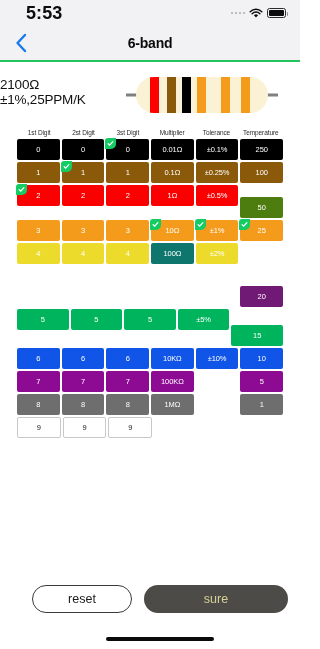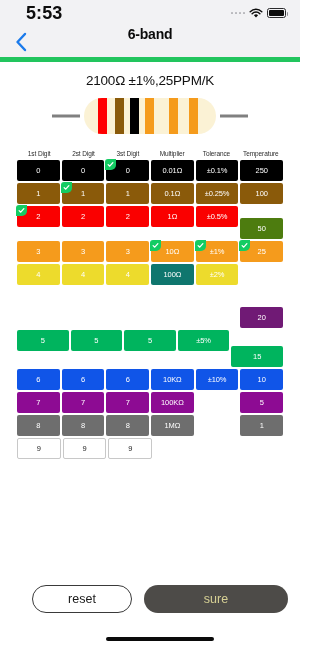--- a/index.html
+++ b/index.html
@@ -48,40 +48,40 @@
     display: block; width: 100%; height: 100%;
     background: #0c0c0c; border-radius: 1px;
   }
 
   
   .navbar {
     height: 36px;
     background: #f2f2f4;
     position: relative;
     display: flex;
-    align-items: flex-start;
-    border-bottom: 5px solid #22c55e;
+    align-items: center;
+    border-bottom: 2px solid #22c55e;
   }
   .back-btn {
     position: absolute; left: 8px; top: 50%;
     transform: translateY(-50%);
     width: 26px; height: 26px;
     display: flex; align-items: center; justify-content: center;
     cursor: pointer;
   }
   .nav-title {
     width: 100%; text-align: center;
     font-size: 14px; font-weight: bold; color: #0a0a0a;
     letter-spacing: -0.2px;
   }
 
   
   .resistor-panel {
     padding-top: 11px;
-    display: flex; flex-direction: column; align-items: center;
+    display: flex; flex-direction: row; align-items: center;
   }
   .resistor-value {
     font-size: 13.5px; color: #111; font-weight: normal;
     letter-spacing: -0.2px;
     margin-bottom: 6px;
   }
   .resistor-wrap {
     width: 240px; height: 44px;
     position: relative;
     display: flex; align-items: center; justify-content: center;

